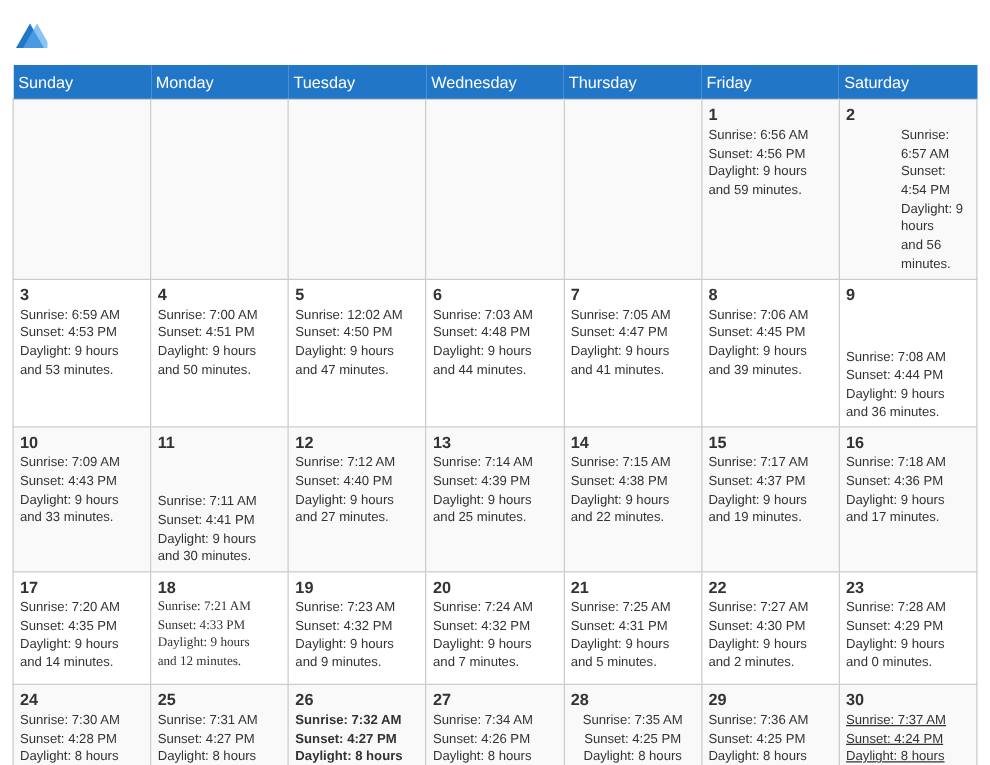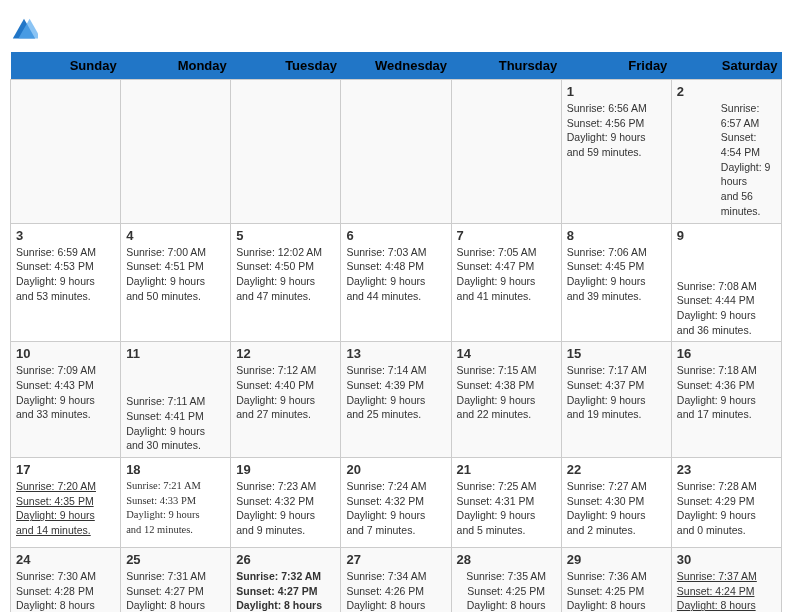--- a/index.html
+++ b/index.html
@@ -53,25 +53,25 @@
       font-size: 18px;
       color: #555;
     }
     table {
       width: 100%;
       border-collapse: collapse;
       table-layout: fixed;
     }
     thead tr th {
       background-color: #2176c7;
-      color: #000000;
-      text-align: right;
+      color: #ffffff;
+      text-align: left;
       padding: 6px 4px;
       font-size: 13px;
-      font-weight: bold;
+      font-weight: normal;
     }
     tbody tr td {
       border: 1px solid #ccc;
       vertical-align: top;
       padding: 4px 5px;
       font-size: 11px;
       color: #333;
       height: 90px;
     }
     tbody tr:nth-child(odd) td {
@@ -246,21 +246,21 @@
           <span class="day-num">16</span>
           <div class="day-detail" style="white-space: pre-line;">Sunrise: 7:18 AM
 Sunset: 4:36 PM
 Daylight: 9 hours
 and 17 minutes.</div>
         </td>
       </tr>
       <tr>
         <td>
           <span class="day-num">17</span>
-          <div class="day-detail" style="white-space: pre-line; text-decoration: underline;">Sunrise: 7:20 AM
+          <div class="day-detail" style="white-space: pre-line;">Sunrise: 7:20 AM
 Sunset: 4:35 PM
 Daylight: 9 hours
 and 14 minutes.</div>
         </td>
         <td>
           <span class="day-num">18</span>
           <div class="day-detail" style="white-space: pre-line; font-family: Liberation Serif, serif;">Sunrise: 7:21 AM
 Sunset: 4:33 PM
 Daylight: 9 hours
 and 12 minutes.</div>

